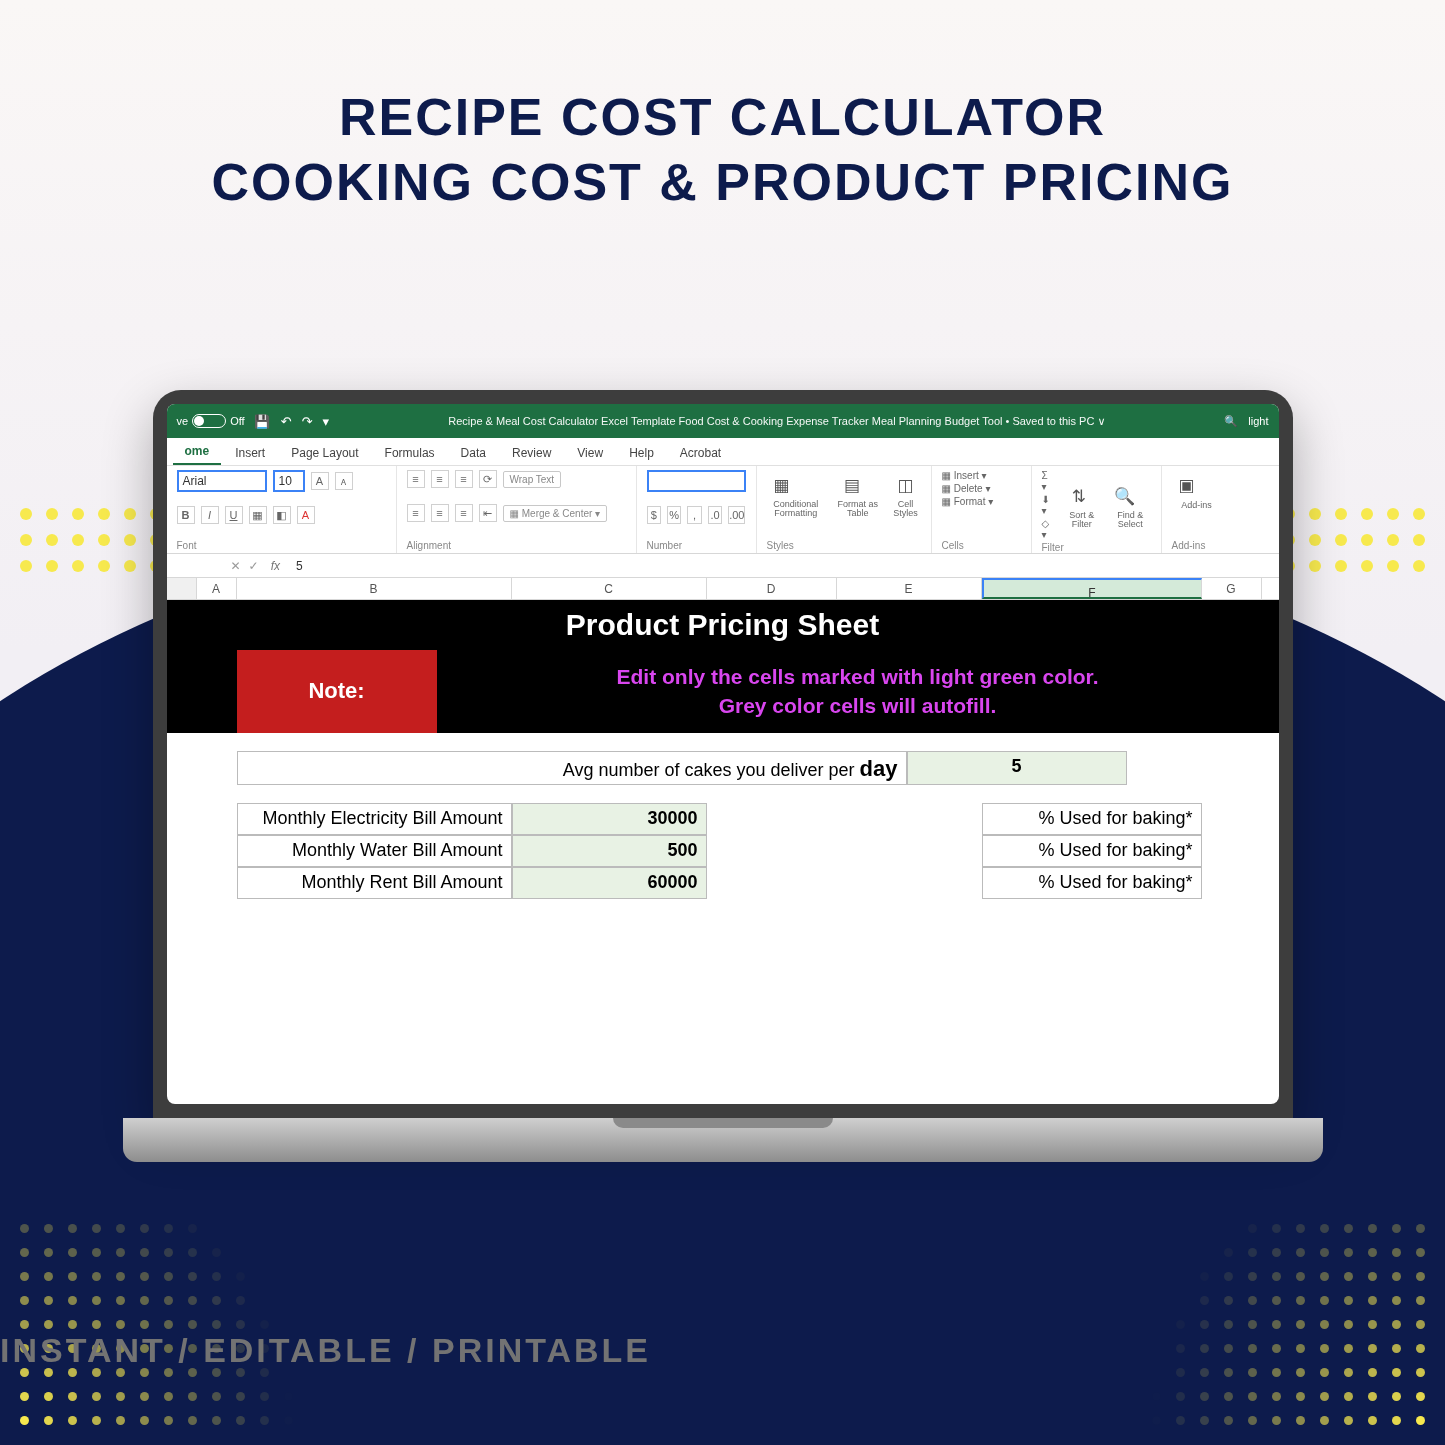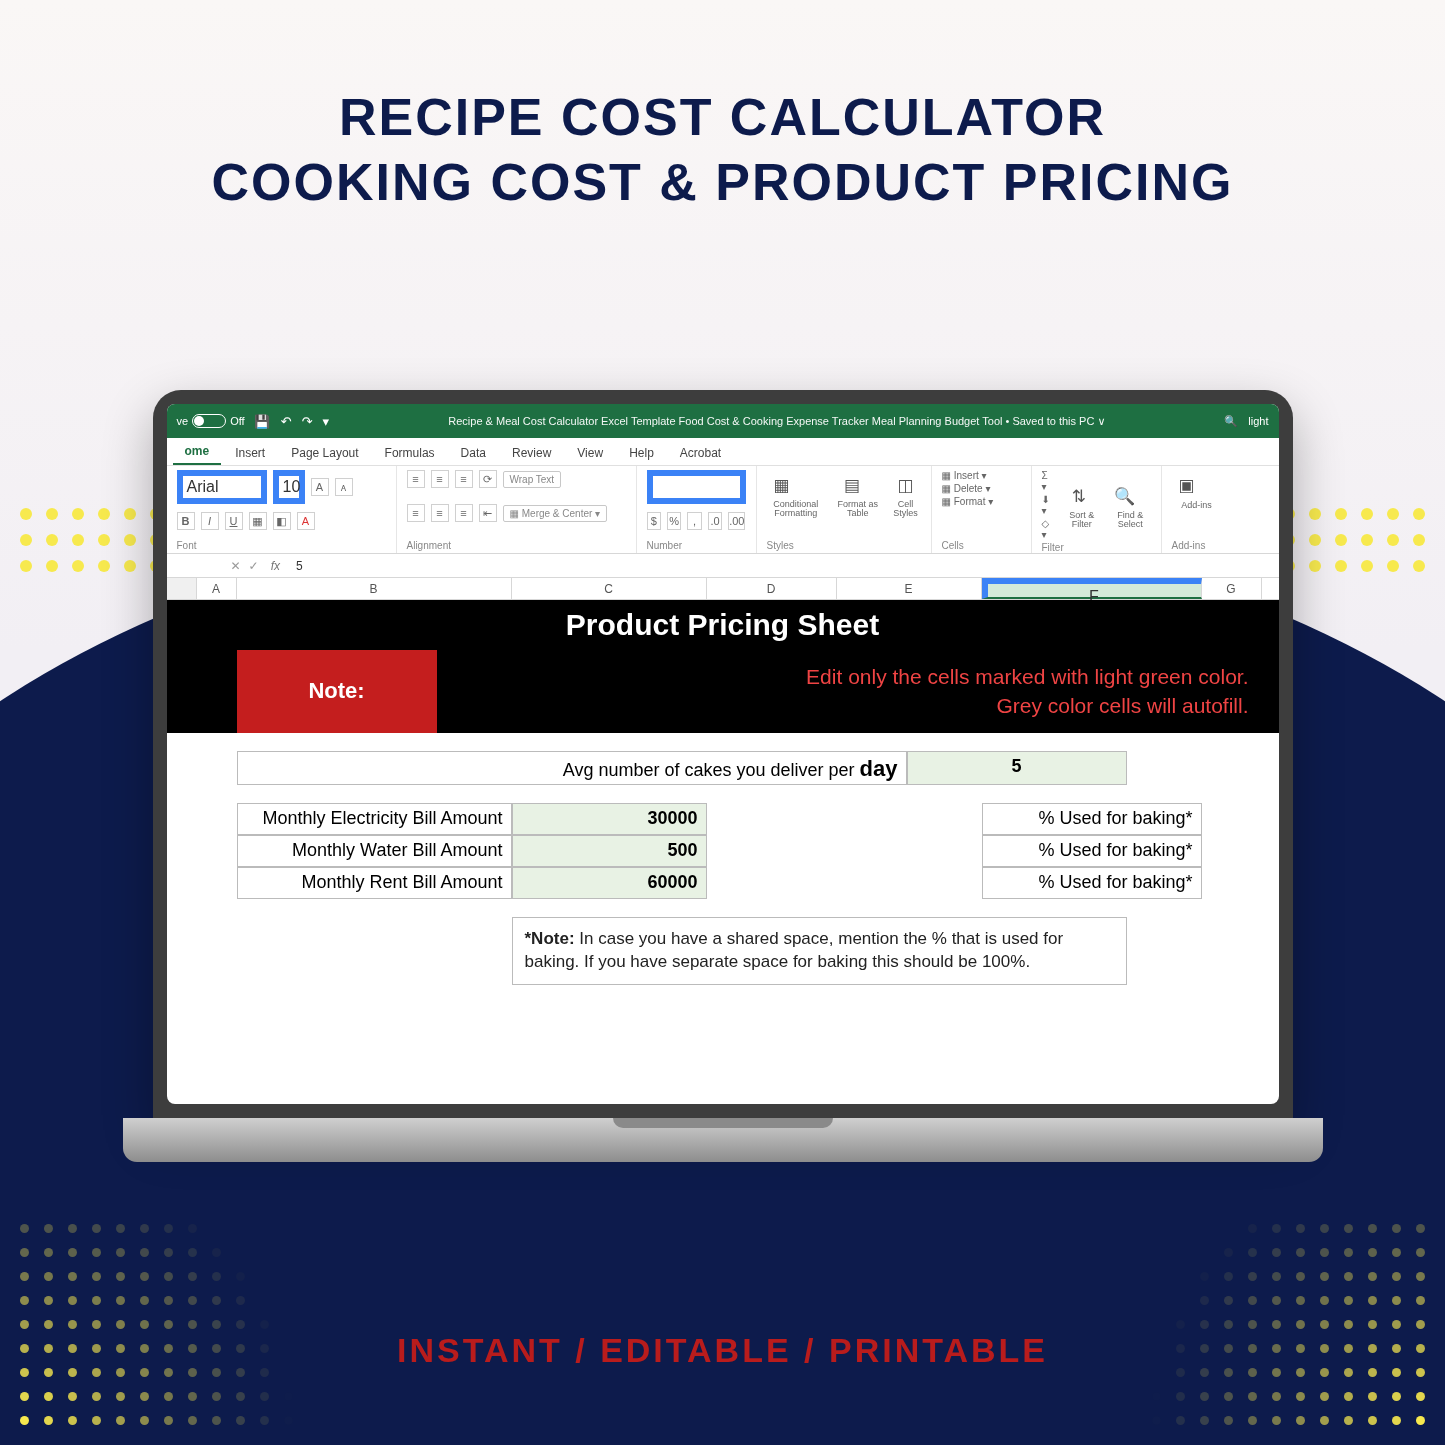--- a/index.html
+++ b/index.html
@@ -1,20 +1,20 @@
 <!DOCTYPE html>
 <html><head>
 <meta charset="utf-8">
 <style>
 *{box-sizing:border-box;margin:0;padding:0}
 body{width:1445px;height:1445px;font-family:Arial,Helvetica,sans-serif;position:relative;overflow:hidden;background:#f8f6f5}
 .bg{position:absolute;inset:0;background:linear-gradient(180deg,#faf7f6 0%,#f2eff4 45%);z-index:0}
 .navy-arc{position:absolute;left:-20%;right:-20%;bottom:-10%;height:75%;background:#0d1b4c;border-radius:50% 50% 0 0/60% 60% 0 0;z-index:1}
 .headline{position:absolute;top:85px;left:0;right:0;text-align:center;color:#0d1b4c;font-weight:800;font-size:52px;line-height:1.25;letter-spacing:2px;z-index:5}
-.tagline{position:absolute;left:0;right:0;bottom:75px;text-align:center;color:#b91c1c;font-weight:800;font-size:34px;letter-spacing:3px;z-index:5}
+.tagline{position:absolute;left:0;right:0;bottom:75px;text-align:left;color:#737373;font-weight:800;font-size:34px;letter-spacing:3px;z-index:5}
 .dots{position:absolute;z-index:4;display:grid;gap:14px}
 .dots span{width:12px;height:12px;border-radius:50%;background:#f7e94e}
 .dots.small span{width:9px;height:9px}
 .dots.top-left{top:508px;left:20px;grid-template-columns:repeat(8,12px);grid-template-rows:repeat(3,12px)}
 .dots.top-right{top:508px;right:20px;grid-template-columns:repeat(8,12px);grid-template-rows:repeat(3,12px)}
 .dots.bottom-left{bottom:20px;left:20px;grid-template-columns:repeat(12,9px);grid-template-rows:repeat(9,9px);gap:15px}
 .dots.bottom-right{bottom:20px;right:20px;grid-template-columns:repeat(12,9px);grid-template-rows:repeat(9,9px);gap:15px}
 .laptop{position:absolute;top:390px;left:50%;transform:translateX(-50%);width:1140px;z-index:6}
 .laptop-body{background:#3d3d3d;border-radius:28px 28px 0 0;padding:14px;box-shadow:0 20px 50px rgba(0,0,0,.3)}
 .laptop-screen{background:#fff;border-radius:8px;overflow:hidden;height:700px}
@@ -27,37 +27,37 @@
 .qat{display:flex;gap:10px;font-size:13px}
 .doc-title{flex:1;text-align:center;font-size:11px;opacity:.95;white-space:nowrap;overflow:hidden}
 .search-ico{margin-left:auto}
 .ribbon-tabs{background:#fff;height:28px;display:flex;align-items:flex-end;padding:0 6px;gap:2px;border-bottom:1px solid #e0e0e0;font-size:12px;color:#444}
 .ribbon-tabs div{padding:5px 12px;cursor:pointer}
 .ribbon-tabs .active{border-bottom:2px solid #1e6f42;color:#1e6f42;font-weight:600}
 .ribbon{background:#fff;height:88px;border-bottom:1px solid #d7d7d7;display:flex;font-size:10px;color:#666}
 .rgroup{border-right:1px solid #e6e6e6;padding:4px 10px 2px;display:flex;flex-direction:column;justify-content:space-between}
 .rgroup .row{display:flex;gap:6px;align-items:center}
 .rgroup .label{font-size:10px;color:#888;padding-top:2px}
-.sel{border:6px solid #3b82f6;background:#fff;padding:2px 4px;font-size:16px;color:#333}
+.sel{border:2px solid #3b82f6;background:#fff;padding:2px 4px;font-size:12px;color:#333}
 .btn-s{width:18px;height:18px;border:1px solid #d0d0d0;display:flex;align-items:center;justify-content:center;font-size:11px;background:#fff}
 .ico-l{width:30px;height:30px;display:flex;align-items:center;justify-content:center;font-size:17px;color:#555}
 .formula-bar{height:24px;background:#fff;border-bottom:1px solid #d7d7d7;display:flex;align-items:center;font-size:12px}
 .formula-bar .namebox{width:60px;border-right:1px solid #d7d7d7;padding:0 8px;color:#333}
 .formula-bar .fx{padding:0 8px;font-style:italic;color:#777}
 .formula-bar .input{padding:0 8px;color:#333}
 .col-headers{height:22px;background:#fff;border-bottom:1px solid #d7d7d7;display:flex;font-size:12px;color:#555}
 .rowh{width:30px;border-right:1px solid #d7d7d7;background:#f0f0f0}
 .colh{border-right:1px solid #d7d7d7;text-align:center;line-height:22px}
 .colh.A{width:40px}.colh.B{width:275px}.colh.C{width:195px}.colh.D{width:130px}.colh.E{width:145px}.colh.F{width:220px}.colh.G{width:60px}
 .colh.sel{background:#d4ead9;border-bottom:2px solid #1e6f42}
 .sheet{position:relative}
 .title-row{background:#000;color:#fff;text-align:center;font-size:30px;font-weight:700;padding:8px 0}
 .note-row{display:flex;background:#000}
 .note-red{width:200px;margin-left:70px;background:#c41e1e;color:#fff;font-size:22px;font-weight:700;display:flex;align-items:center;justify-content:center;padding:15px 0}
-.note-text{flex:1;color:#ef4444;font-size:21px;font-weight:400;text-align:right;padding:12px 30px;line-height:1.4}
+.note-text{flex:1;color:#d946ef;font-size:21px;font-weight:700;text-align:center;padding:12px 30px;line-height:1.4}
 .gap{height:18px}
 .data-row{display:flex;font-size:18px;height:32px}
 .data-row .pad{width:70px}
 .data-row .c-b{width:275px;border:1px solid #bbb;text-align:right;padding:4px 8px}
 .data-row .c-c{width:195px;border:1px solid #bbb;text-align:right;padding:4px 8px;font-weight:700}
 .data-row .c-de{width:275px}
 .data-row .c-f{width:220px;border:1px solid #bbb;text-align:right;padding:4px 8px}
 .green{background:#e8f2e4}
 .avg-row{display:flex;height:34px}
 .avg-row .pad{width:70px}
@@ -547,22 +547,18 @@
           <div class="c-f">% Used for baking*</div>
         </div>
         <div class="data-row">
           <div class="pad"></div>
           <div class="c-b">Monthly Rent Bill Amount</div>
           <div class="c-c green">60000</div>
           <div class="c-de"></div>
           <div class="c-f">% Used for baking*</div>
         </div>
         <div class="gap"></div>
-        <div class="foot-note">
-          <div class="pad"></div>
-          <div class="box"><b>*Note:</b><span> In case you have a shared space, mention the % that is used for baking. If you have separate space for baking this should be 100%.</span></div>
-        </div>
       </div>
 
     </div>
   </div>
   <div class="laptop-base"></div>
 </div>
 
 </body></html>

